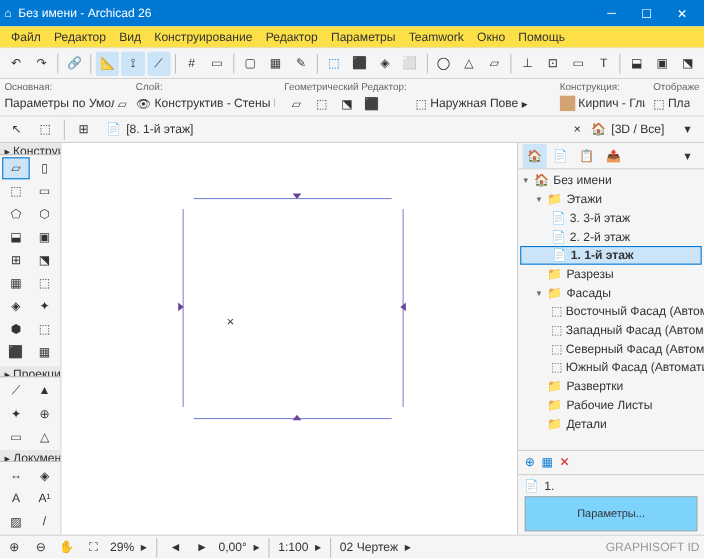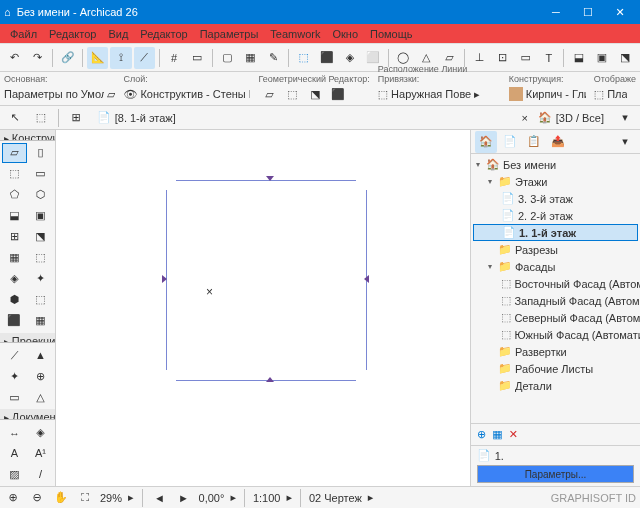--- a/index.html
+++ b/index.html
@@ -1,21 +1,21 @@
 <!DOCTYPE html>
 <html><head>
 <meta charset="utf-8">
 <style>
 *{box-sizing:border-box;margin:0;padding:0;font-family:"Segoe UI",Tahoma,sans-serif;font-size:11px;color:#333}
 body{background:#fff;width:640px;height:508px;overflow:hidden;display:flex;flex-direction:column}
 .titlebar{background:#0078d4;height:24px;display:flex;align-items:center;padding:0 4px;color:#fff}
 .titlebar span{color:#fff}
 .titlebar .winbtn{margin-left:auto;display:flex}
 .titlebar .winbtn div{width:32px;text-align:center;color:#fff;cursor:pointer}
-.menubar{background:#ef4444;height:20px;display:flex;align-items:center;padding:0 4px;border-bottom:1px solid #e0e0e0}
+.menubar{background:#fde047;height:20px;display:flex;align-items:center;padding:0 4px;border-bottom:1px solid #e0e0e0}
 .menubar span{padding:2px 6px;cursor:pointer}
 .toolbar{background:#f5f5f5;height:28px;display:flex;align-items:center;padding:0 4px;border-bottom:1px solid #d0d0d0;gap:2px}
 .tbtn{width:22px;height:22px;display:flex;align-items:center;justify-content:center;cursor:pointer;border-radius:2px}
 .sep{width:1px;height:18px;background:#c0c0c0;margin:0 2px}
 .infobar{background:#f5f5f5;height:34px;display:flex;align-items:flex-end;padding:0 4px 2px;border-bottom:1px solid #d0d0d0;gap:8px}
 .infogrp{display:flex;flex-direction:column;gap:1px}
 .infogrp .lbl{font-size:9px;color:#666}
 .infogrp .val{display:flex;align-items:center;gap:3px;height:18px}
 .infogrp .val span{white-space:nowrap;overflow:hidden}
 .tabbar{background:#f5f5f5;height:24px;display:flex;align-items:center;padding:0 4px;border-bottom:1px solid #d0d0d0;gap:4px}
@@ -33,21 +33,21 @@
 .nav .tree{flex:1;overflow:auto;padding:2px}
 .nav .tree .row{display:flex;align-items:center;gap:3px;height:17px;cursor:pointer;white-space:nowrap;padding-right:2px}
 .nav .tree .row.sel{background:#cce4f7;border:1px solid #0078d4;font-weight:600}
 .nav .tree .row .chev{width:10px;text-align:center;font-size:8px;color:#666}
 .nav .tree .row .ic{width:14px;text-align:center;color:#666}
 .nav .btnrow{height:22px;display:flex;align-items:center;gap:6px;padding:0 6px;border-top:1px solid #d0d0d0}
 .nav .props{border-top:1px solid #d0d0d0}
 .nav .props .hdr{padding:2px 6px;background:#e8e8e8;cursor:pointer}
 .nav .props .body{padding:3px 6px;display:flex;flex-direction:column;gap:3px}
 .nav .props input{width:100%;height:16px;border:1px solid #aaa;padding:0 3px;font-size:10px}
-.nav .props button{height:18px;border:1px solid #aaa;background:#3b82f6;cursor:pointer;font-size:10px}
+.nav .props button{height:32px;border:1px solid #aaa;background:#7dd3fc;cursor:pointer;font-size:10px}
 .statusbar{height:22px;background:#f5f5f5;border-top:1px solid #d0d0d0;display:flex;align-items:center;padding:0 4px;gap:6px;font-size:10px}
 .statusbar .brand{margin-left:auto;color:#999;font-weight:400}
 .sbtn{width:18px;height:18px;display:flex;align-items:center;justify-content:center;cursor:pointer}
 .floor-line{position:absolute;background:#7a87d4}
 .vline{width:1px;height:180px}
 .hline{height:1px;width:180px}
 </style>
 </head>
 <body>
 
@@ -58,20 +58,21 @@
     <div>─</div>
     <div>☐</div>
     <div>✕</div>
   </div>
 </div>
 
 <div class="menubar">
   <span>Файл</span>
   <span>Редактор</span>
   <span>Вид</span>
+  <span>Конструирование</span>
   <span>Редактор</span>
   <span>Параметры</span>
   <span>Teamwork</span>
   <span>Окно</span>
   <span>Помощь</span>
 </div>
 
 <div class="toolbar">
   <div class="tbtn">↶</div>
   <div class="tbtn">↷</div>
@@ -126,21 +127,20 @@
   <div class="infogrp">
     <div class="lbl">Геометрический Редактор:</div>
     <div class="val" style="gap:1px">
       <div class="tbtn">▱</div>
       <div class="tbtn">⬚</div>
       <div class="tbtn">⬔</div>
       <div class="tbtn">⬛</div>
     </div>
   </div>
   <div class="infogrp" style="flex:1;min-width:0">
-    <div class="lbl">Расположение Линии Привязки:</div>
     <div class="val">
         <span>⬚</span>
         <span style="max-width:80px">Наружная Пове...</span>
         <span>▸</span>
       </div>
   </div>
   <div class="infogrp">
     <div class="lbl">Конструкция:</div>
     <div class="val">
         <span style="background:#d4a373;width:14px;height:14px"></span>

